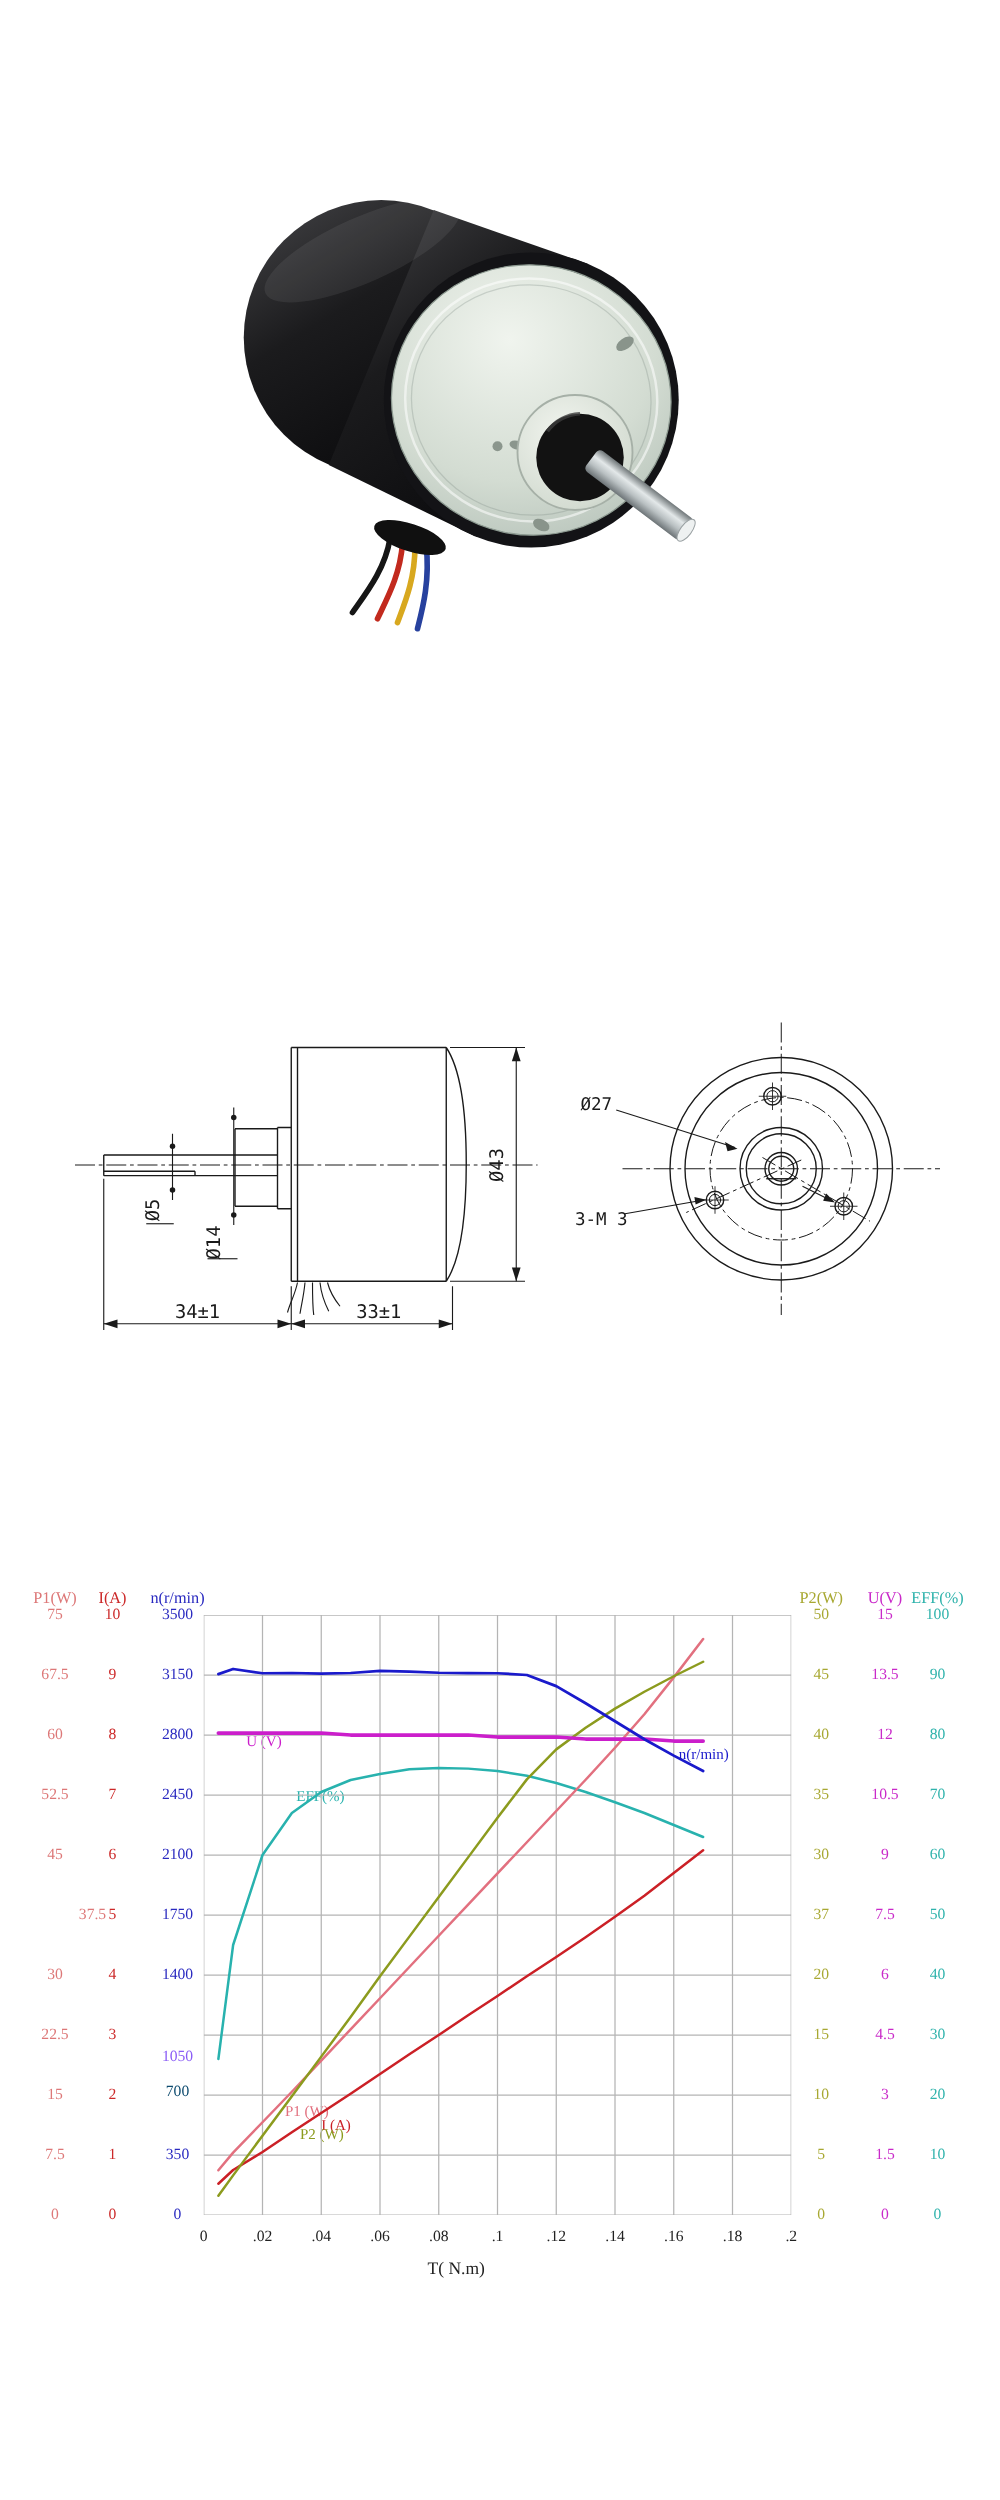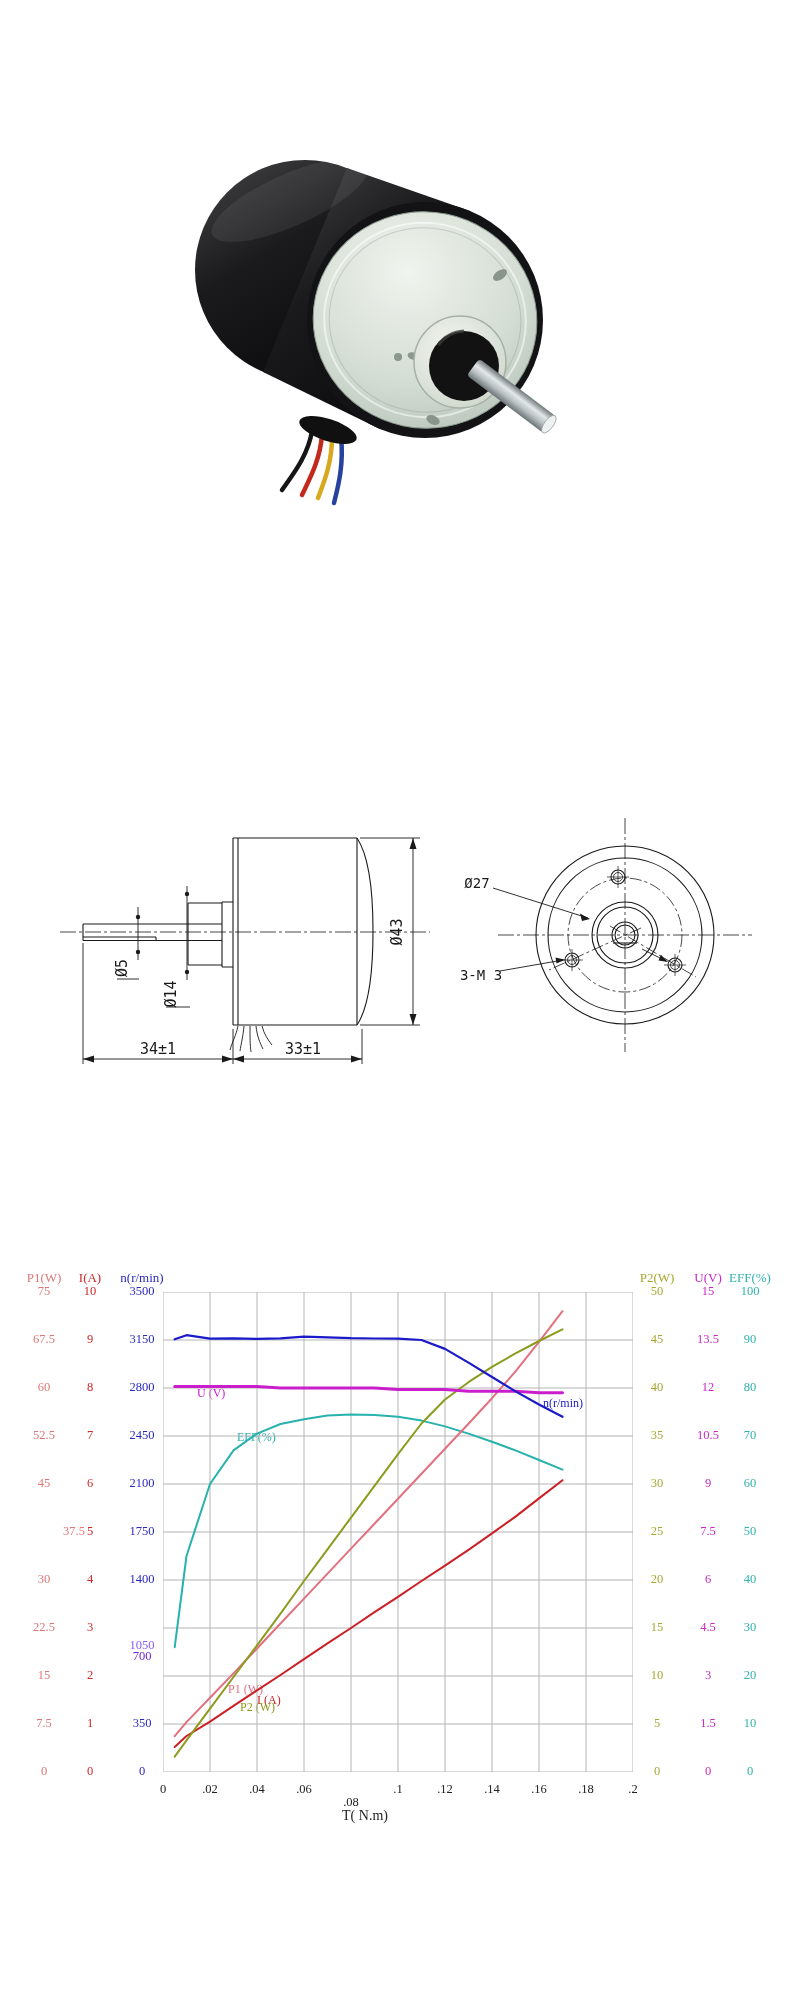--- a/index.html
+++ b/index.html
@@ -209,30 +209,30 @@
       <span class="tick" style="left: 90px; top: 502px; color: rgb(204, 41, 41);">0</span>
       <span class="tick hdr" style="left: 142px; top: 8px; color: rgb(41, 41, 192);">n(r/min)</span>
       <span class="tick" style="left: 142px; top: 22px; color: rgb(41, 41, 192);">3500</span>
       <span class="tick" style="left: 142px; top: 70px; color: rgb(41, 41, 192);">3150</span>
       <span class="tick" style="left: 142px; top: 118px; color: rgb(41, 41, 192);">2800</span>
       <span class="tick" style="left: 142px; top: 166px; color: rgb(41, 41, 192);">2450</span>
       <span class="tick" style="left: 142px; top: 214px; color: rgb(41, 41, 192);">2100</span>
       <span class="tick" style="left: 142px; top: 262px; color: rgb(41, 41, 192);">1750</span>
       <span class="tick" style="left: 142px; top: 310px; color: rgb(41, 41, 192);">1400</span>
       <span class="tick" style="left: 142px; top: 376px; color: #8b5cf6; text-align: right;">1050</span>
-      <span class="tick" style="left: 142px; top: 387px; color: #6d28d9;">700</span>
+      <span class="tick" style="left: 142px; top: 404px; color: #0c4a6e;">700</span>
       <span class="tick" style="left: 142px; top: 454px; color: rgb(41, 41, 192);">350</span>
       <span class="tick" style="left: 142px; top: 502px; color: rgb(41, 41, 192);">0</span>
       <span class="tick hdr" style="left: 657px; top: 8px; color: rgb(168, 168, 50);">P2(W)</span>
       <span class="tick" style="left: 657px; top: 22px; color: rgb(168, 168, 50);">50</span>
       <span class="tick" style="left: 657px; top: 70px; color: rgb(168, 168, 50);">45</span>
       <span class="tick" style="left: 657px; top: 118px; color: rgb(168, 168, 50);">40</span>
       <span class="tick" style="left: 657px; top: 166px; color: rgb(168, 168, 50);">35</span>
       <span class="tick" style="left: 657px; top: 214px; color: rgb(168, 168, 50);">30</span>
-      <span class="tick" style="left: 657px; top: 262px; color: rgb(168, 168, 50);">25</span>
+      <span class="tick" style="left: 657px; top: 262px; color: rgb(168, 168, 50);">37</span>
       <span class="tick" style="left: 657px; top: 310px; color: rgb(168, 168, 50);">20</span>
       <span class="tick" style="left: 657px; top: 358px; color: rgb(168, 168, 50);">15</span>
       <span class="tick" style="left: 657px; top: 406px; color: rgb(168, 168, 50);">10</span>
       <span class="tick" style="left: 657px; top: 454px; color: rgb(168, 168, 50);">5</span>
       <span class="tick" style="left: 657px; top: 502px; color: rgb(168, 168, 50);">0</span>
       <span class="tick hdr" style="left: 708px; top: 8px; color: rgb(201, 41, 201);">U(V)</span>
       <span class="tick" style="left: 708px; top: 22px; color: rgb(201, 41, 201);">15</span>
       <span class="tick" style="left: 708px; top: 70px; color: rgb(201, 41, 201);">13.5</span>
       <span class="tick" style="left: 708px; top: 118px; color: rgb(201, 41, 201);">12</span>
       <span class="tick" style="left: 708px; top: 166px; color: rgb(201, 41, 201);">10.5</span>
@@ -252,21 +252,21 @@
       <span class="tick" style="left: 750px; top: 262px; color: rgb(47, 179, 172);">50</span>
       <span class="tick" style="left: 750px; top: 310px; color: rgb(47, 179, 172);">40</span>
       <span class="tick" style="left: 750px; top: 358px; color: rgb(47, 179, 172);">30</span>
       <span class="tick" style="left: 750px; top: 406px; color: rgb(47, 179, 172);">20</span>
       <span class="tick" style="left: 750px; top: 454px; color: rgb(47, 179, 172);">10</span>
       <span class="tick" style="left: 750px; top: 502px; color: rgb(47, 179, 172);">0</span>
       <span class="tick" style="left: 163px; top: 520px; color: rgb(34, 34, 34);">0</span>
       <span class="tick" style="left: 210px; top: 520px; color: rgb(34, 34, 34);">.02</span>
       <span class="tick" style="left: 257px; top: 520px; color: rgb(34, 34, 34);">.04</span>
       <span class="tick" style="left: 304px; top: 520px; color: rgb(34, 34, 34);">.06</span>
-      <span class="tick" style="left: 351px; top: 520px; color: rgb(34, 34, 34); margin-top: 13px;">.08</span>
+      <span class="tick" style="left: 351px; top: 520px; color: rgb(34, 34, 34);">.08</span>
       <span class="tick" style="left: 398px; top: 520px; color: rgb(34, 34, 34);">.1</span>
       <span class="tick" style="left: 445px; top: 520px; color: rgb(34, 34, 34);">.12</span>
       <span class="tick" style="left: 492px; top: 520px; color: rgb(34, 34, 34);">.14</span>
       <span class="tick" style="left: 539px; top: 520px; color: rgb(34, 34, 34);">.16</span>
       <span class="tick" style="left: 586px; top: 520px; color: rgb(34, 34, 34);">.18</span>
       <span class="tick" style="left: 633px; top: 520px; color: rgb(34, 34, 34);">.2</span>
       <span class="inplot" style="left: 197px; top: 124px; color: rgb(203, 30, 203); transform: none;">U (V)</span>
       <span class="inplot" style="left: 237px; top: 168px; color: rgb(40, 178, 174); transform: none;">EFF(%)</span>
       <span class="inplot" style="left: 543px; top: 134px; color: rgb(26, 26, 203); transform: none;">n(r/min)</span>
       <span class="inplot" style="left: 228px; top: 420px; color: rgb(226, 112, 127); transform: none;">P1 (W)</span>

